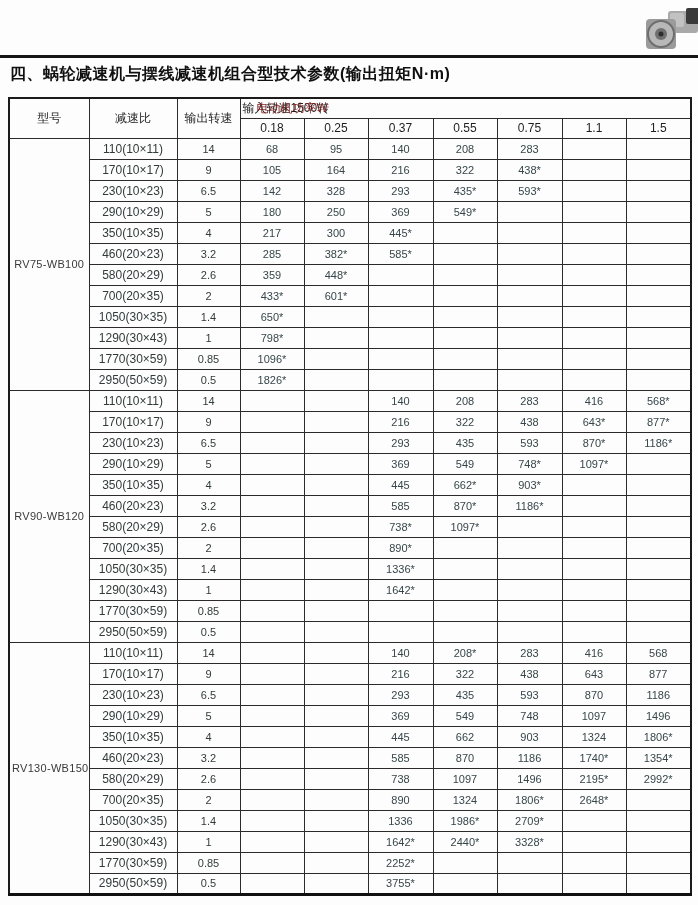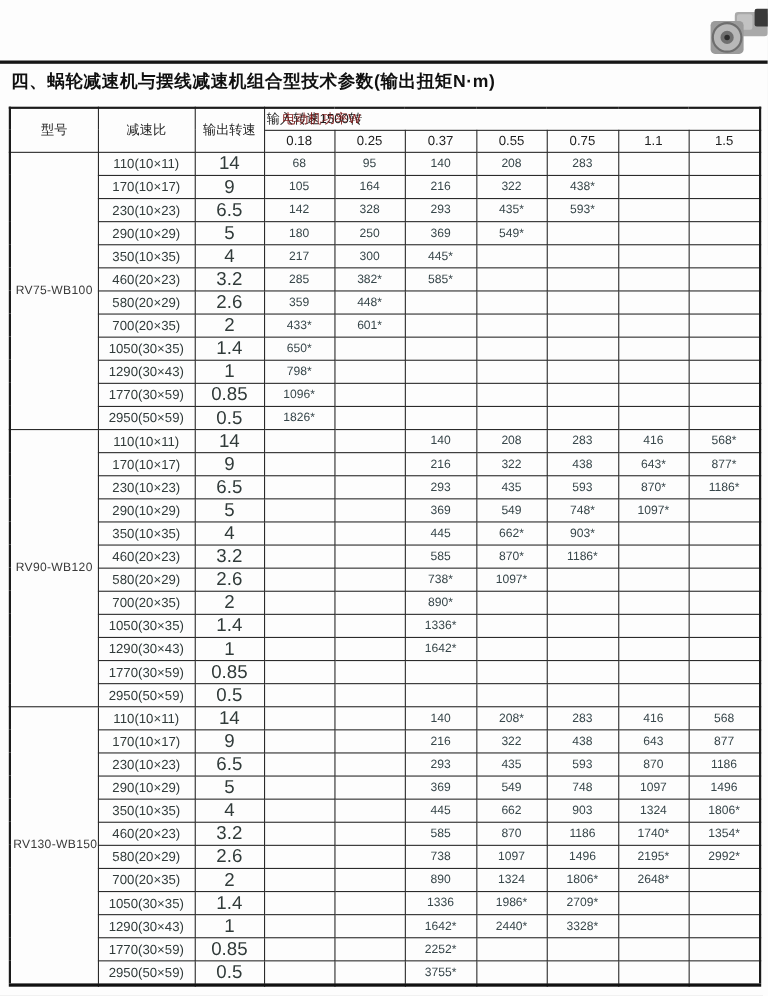--- a/index.html
+++ b/index.html
@@ -50,21 +50,21 @@
   th{font-weight:normal;color:#1e1e1e;font-size:12px;}
   th.span-head{position:relative;}
   th.span-head .power-label{
     position:absolute;left:16px;top:50%;transform:translateY(-50%);
     font-size:12px;color:#7f1d1d;
   }
   th.span-head .speed-label{display:block;text-align:left;font-size:12px;}
   td{font-size:11px;color:#37413f;}
   td.model-cell{font-size:11px;color:#3a3a3a;letter-spacing:0.3px;}
   td.ratio-cell{font-size:12px;color:#313b3a;}
-  td.speed-cell{font-size:17px;color:#313b3a;}
+  td.speed-cell{font-size:11px;color:#313b3a;}
   td.value-cell{font-size:11px;color:#37464a;}
 </style>
 </head>
 <body>
 
 <div class="page">
 
   <svg class="photo" viewBox="0 0 84 50">
     <rect x="38" y="8" width="30" height="22" rx="3" fill="#a9a9a9"></rect>
     <rect x="56" y="5" width="18" height="16" rx="2" fill="#3a3a3a"></rect>

